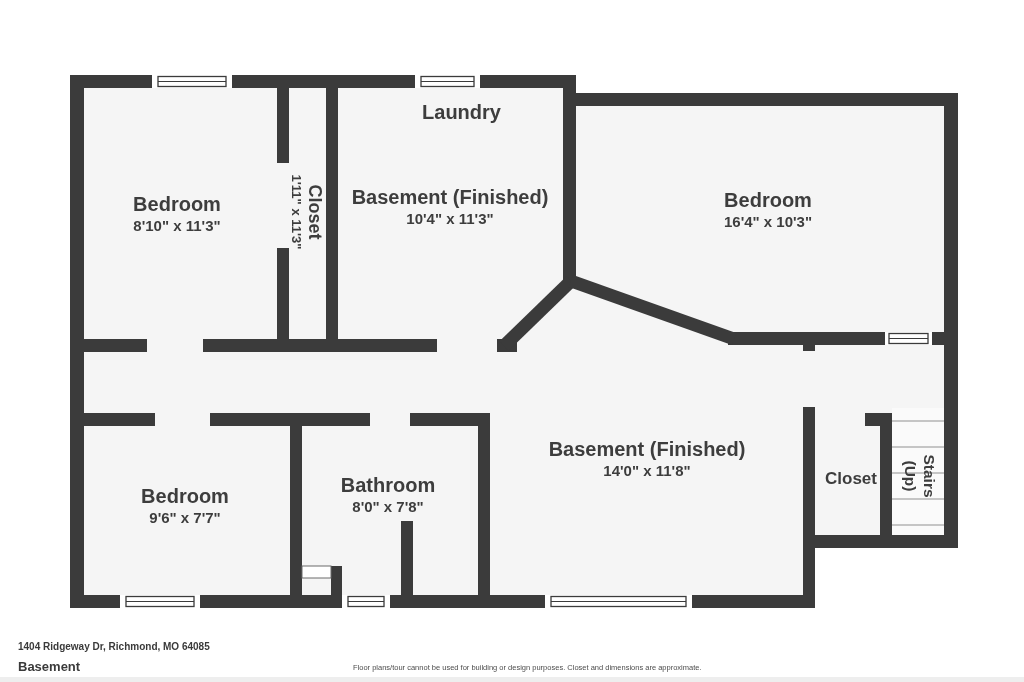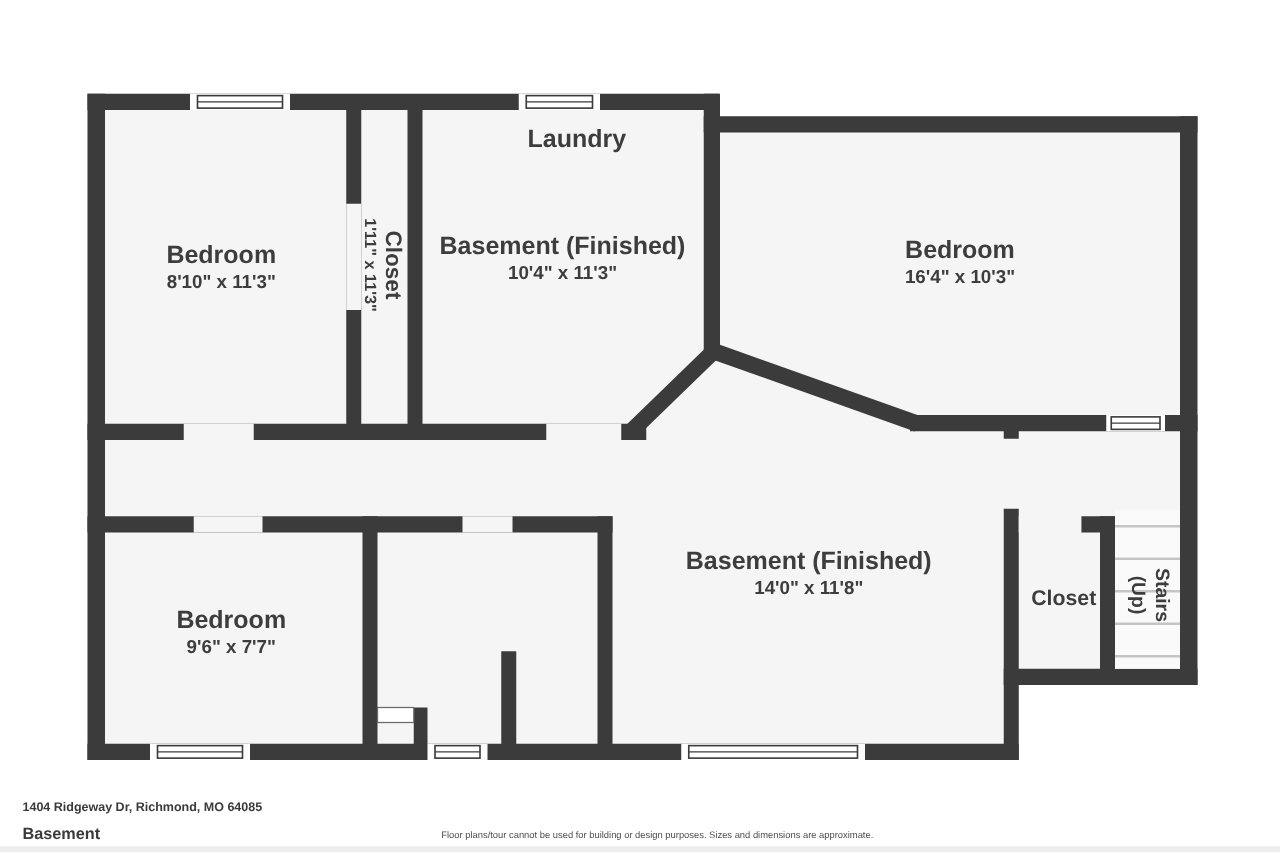--- a/index.html
+++ b/index.html
@@ -142,35 +142,39 @@
   <div class="room-label" style="left:768px; top:211px;">
     <div class="rname">Bedroom</div>
     <div class="rdims">16'4" x 10'3"</div>
   </div>
 
   <div class="room-label" style="left:185px; top:507px;">
     <div class="rname">Bedroom</div>
     <div class="rdims">9'6" x 7'7"</div>
   </div>
 
+  <div class="room-label" style="left:388px; top:496px;">
+    <div class="rname">Bathroom</div>
+    <div class="rdims">8'0" x 7'8"</div>
+  </div>
 
   <div class="room-label" style="left:647px; top:460px;">
     <div class="rname">Basement (Finished)</div>
     <div class="rdims">14'0" x 11'8"</div>
   </div>
 
   <div class="room-label md" style="left:851px; top:479px;">
     <div class="rname">Closet</div>
   </div>
 
   <div class="room-label rot stairs" style="left:919px; top:476px;">
     <div class="rname">Stairs</div>
     <div class="rdims">(Up)</div>
   </div>
 
   <div class="footer">
     <div class="address">1404 Ridgeway Dr, Richmond, MO 64085</div>
     <div class="level">Basement</div>
-    <div class="disclaimer">Floor plans/tour cannot be used for building or design purposes. Sizes and dimensions are approximate.</div>
+    <div class="disclaimer">Floor plans/tour cannot be used for building or design purposes. Closet and dimensions are approximate.</div>
     <div class="bottom-strip"></div>
   </div>
 
 </div>
 
 </body></html>

